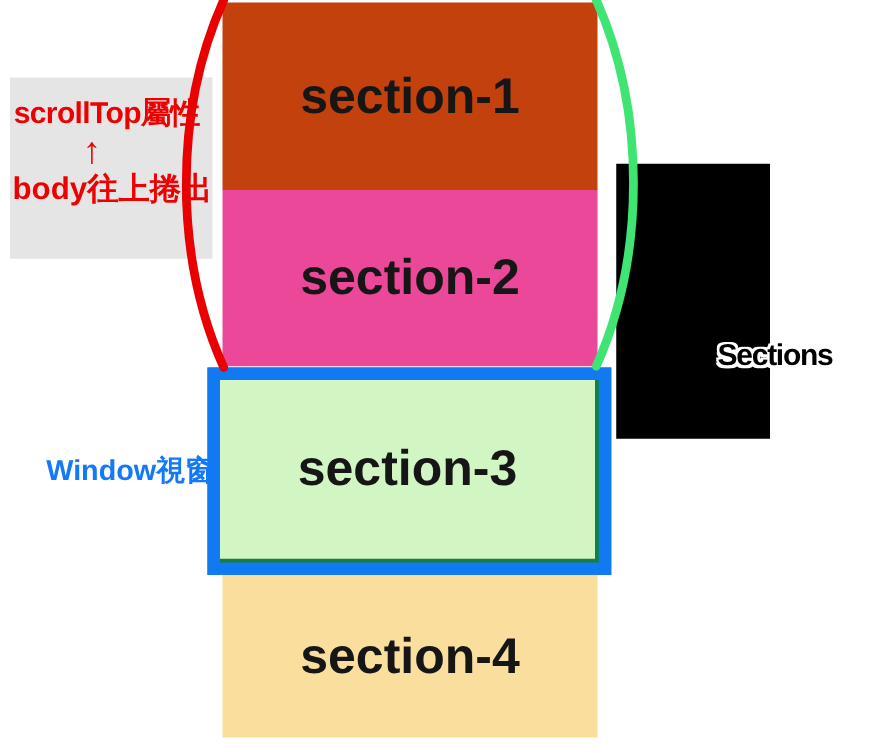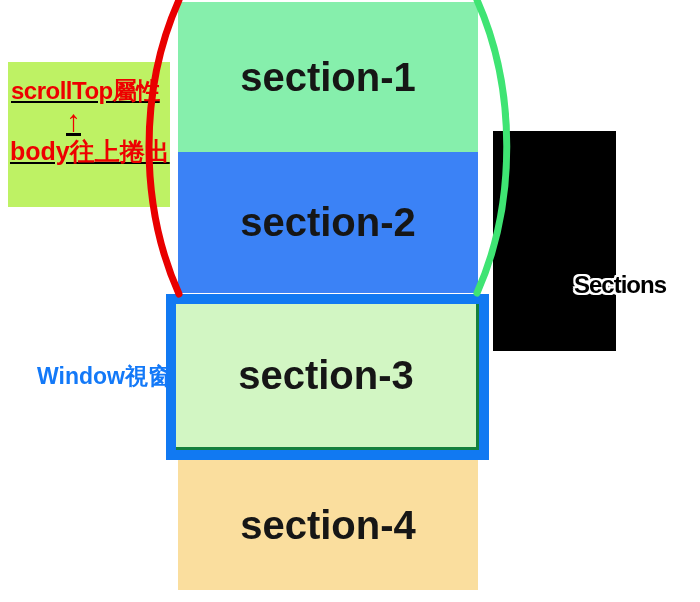--- a/index.html
+++ b/index.html
@@ -70,41 +70,41 @@
   }
 
   
   .arcs{position:absolute;inset:0;z-index:5;pointer-events:none;}
 </style>
 </head>
 <body>
 
 <div class="stage">
 
-  <div class="section sec1" style="background-color: #86efac;">
+  <div class="section sec1" style="background-color: #c2410c;">
     <span class="section-label">section-1</span>
   </div>
 
-  <div class="section sec2" style="background-color: #3b82f6; text-align: center;">
+  <div class="section sec2" style="background-color: #ec4899; text-align: center;">
     <span class="section-label">section-2</span>
   </div>
 
   <div class="right-panel" style="background-color: rgb(0, 0, 0);"></div>
 
   <div class="viewport-box" style="border-color: rgb(17, 121, 242);">
     <div class="viewport-fill" style="background-color: rgb(210, 246, 195);">
       <span class="section-label">section-3</span>
     </div>
   </div>
 
   <div class="section sec4" style="background-color: rgb(250, 222, 158);">
     <span class="section-label">section-4</span>
   </div>
 
-  <div class="scrolltop-box" style="background-color: #bef264; text-decoration: underline;">
+  <div class="scrolltop-box" style="background-color: #e5e5e5;">
     <div class="scrolltop-line1" style="color: rgb(238, 0, 0);">scrollTop屬性</div>
     <div class="scrolltop-arrow" style="color: rgb(238, 0, 0);">↑</div>
     <div class="scrolltop-line2" style="color: rgb(238, 0, 0);">body往上捲出</div>
   </div>
 
   <div class="window-label" style="color: rgb(19, 121, 248);">Window視窗</div>
 
   <svg class="arcs" width="700" height="602" viewBox="0 0 700 602">
     <path d="M 179 0 A 180 266 0 0 0 179 294" fill="none" stroke-width="7" stroke-linecap="round" stroke="#E90000"></path>
     <path d="M 477 0 A 180 266 0 0 1 477 293" fill="none" stroke-width="7" stroke-linecap="round" stroke="#3FE473"></path>

